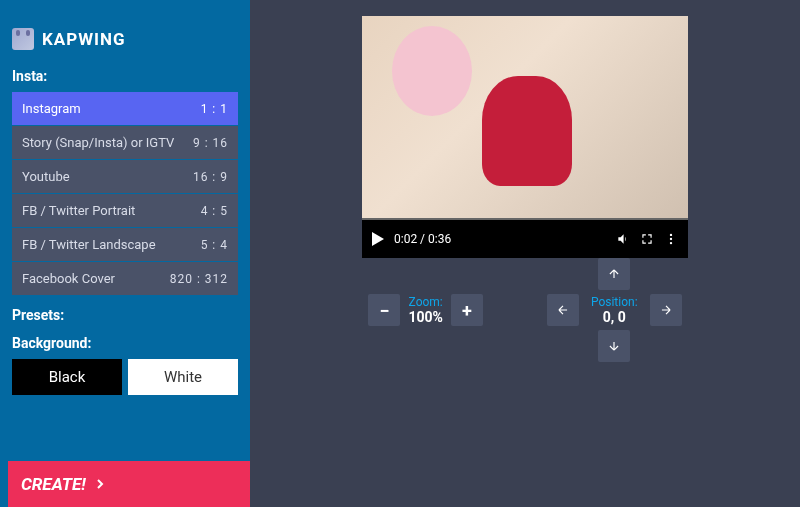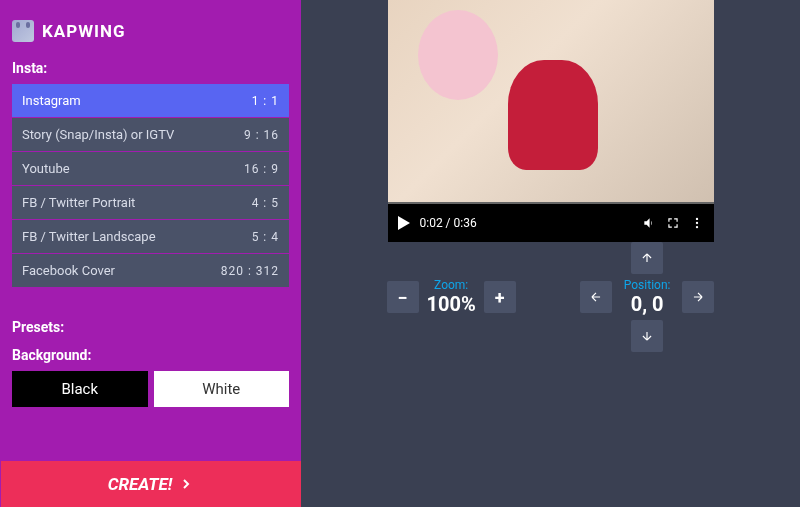--- a/index.html
+++ b/index.html
@@ -1,53 +1,53 @@
 <!DOCTYPE html>
 <html><head>
 <meta charset="utf-8">
 <style>
 *{margin:0;padding:0;box-sizing:border-box;font-family:-apple-system,BlinkMacSystemFont,"Segoe UI",Roboto,Arial,sans-serif}
 body{width:800px;height:507px;overflow:hidden;background:#3a4052;display:flex}
-.sidebar{width:301px;background:#a21caf;padding:20px 12px 0;display:flex;flex-direction:column;position:relative}
+.sidebar{width:250px;background:#0369a1;padding:28px 12px 0;display:flex;flex-direction:column;position:relative}
 .brand{display:flex;align-items:center;gap:8px;margin-bottom:14px}
 .brand-logo{width:22px;height:22px;background:linear-gradient(135deg,#a0a8d0,#c0c8e0);border-radius:3px;position:relative}
 .brand-logo::before,.brand-logo::after{content:"";position:absolute;top:2px;width:4px;height:6px;background:#6b6fa0;border-radius:2px}
 .brand-logo::before{left:4px}.brand-logo::after{right:4px}
 .brand-name{color:#fff;font-weight:700;font-size:17px;letter-spacing:1px}
 .section-label{color:#fff;font-weight:700;font-size:14px;margin:4px 0 8px}
-.resize-list{display:flex;flex-direction:column;gap:1px;margin-bottom:28px}
+.resize-list{display:flex;flex-direction:column;gap:1px;margin-bottom:8px}
 .resize-item{display:flex;justify-content:space-between;align-items:center;padding:9px 10px;background:#4a5268;color:#d8dce8;font-size:13px;cursor:pointer}
 .resize-item.active{background:#5865f2;color:#fff}
 .ratio{font-weight:400;letter-spacing:1px;font-size:12px}
 .presets{display:flex;gap:6px;margin-bottom:16px}
 .preset-btn{flex:1;padding:9px;background:#4a5268;color:#d8dce8;border:none;font-size:13px;text-align:left;cursor:pointer}
 .preset-btn.active{background:#5865f2;color:#fff}
 .bg-row{display:flex;gap:6px}
 .bg-btn{flex:1;padding:9px;border:none;font-size:15px;cursor:pointer}
 .bg-black{background:#000;color:#fff}
 .bg-white{background:#fff;color:#333}
-.create{position:absolute;bottom:0;left:1px;right:0;background:#ed2e59;color:#fff;border:none;padding:13px;font-size:17px;font-weight:700;display:flex;align-items:center;justify-content:center;gap:6px;cursor:pointer;font-style:italic}
+.create{position:absolute;bottom:0;left:8px;right:0;background:#ed2e59;color:#fff;border:none;padding:13px;font-size:17px;font-weight:700;display:flex;align-items:center;gap:6px;cursor:pointer;font-style:italic}
 .create svg{width:16px;height:16px}
 .main{flex:1;padding:0 24px 24px;display:flex;flex-direction:column;align-items:center}
-.video-wrap{background:#000;width:326px;margin-top:0;position:relative}
+.video-wrap{background:#000;width:326px;margin-top:16px;position:relative}
 .video-img{width:326px;height:204px;background:linear-gradient(135deg,#e8d4c0 0%,#f0e0d0 40%,#d0c0b0 100%);position:relative;overflow:hidden}
 .video-img::before{content:"";position:absolute;left:30px;top:10px;width:80px;height:90px;background:#f4c4d0;border-radius:50%}
 .video-img::after{content:"";position:absolute;left:120px;top:60px;width:90px;height:110px;background:#c41e3a;border-radius:40% 40% 20% 20%}
 .video-controls{background:#000;height:38px;display:flex;align-items:center;padding:0 10px;gap:10px;color:#fff;font-size:12px}
 .play-icon{width:0;height:0;border-left:12px solid #fff;border-top:7px solid transparent;border-bottom:7px solid transparent;cursor:pointer}
 .vc-spacer{flex:1}
 .vc-icon{width:14px;height:14px;cursor:pointer}
 .progress-line{position:absolute;bottom:38px;left:0;right:0;height:2px;background:#666}
 .help-text{color:#fff;font-size:13px;margin:32px 0 24px;text-align:center}
 .controls-row{display:flex;gap:64px;align-items:center}
 .zoom-group{display:flex;align-items:center;gap:8px}
 .ctrl-btn{width:32px;height:32px;background:#4a5268;border:none;color:#fff;font-size:18px;font-weight:700;display:flex;align-items:center;justify-content:center;cursor:pointer;border-radius:2px}
 .zoom-mid{text-align:center}
 .zoom-label{color:#0ea5e9;font-size:12px}
-.zoom-val{color:#fff;font-weight:700;font-size:20px}
+.zoom-val{color:#fff;font-weight:700;font-size:14px}
 .pos-group{display:grid;grid-template-columns:32px auto 32px;grid-template-rows:32px auto 32px;gap:4px;align-items:center;justify-items:center}
 .pos-up{grid-column:2;grid-row:1}
 .pos-left{grid-column:1;grid-row:2}
 .pos-center{grid-column:2;grid-row:2;text-align:center;padding:0 8px}
 .pos-right{grid-column:3;grid-row:2}
 .pos-down{grid-column:2;grid-row:3}
 .arrow{width:32px;height:32px;background:#4a5268;border:none;color:#fff;display:flex;align-items:center;justify-content:center;cursor:pointer;border-radius:2px}
 .arrow svg{width:14px;height:14px;stroke:#fff;stroke-width:2;fill:none}
 </style>
 </head>

